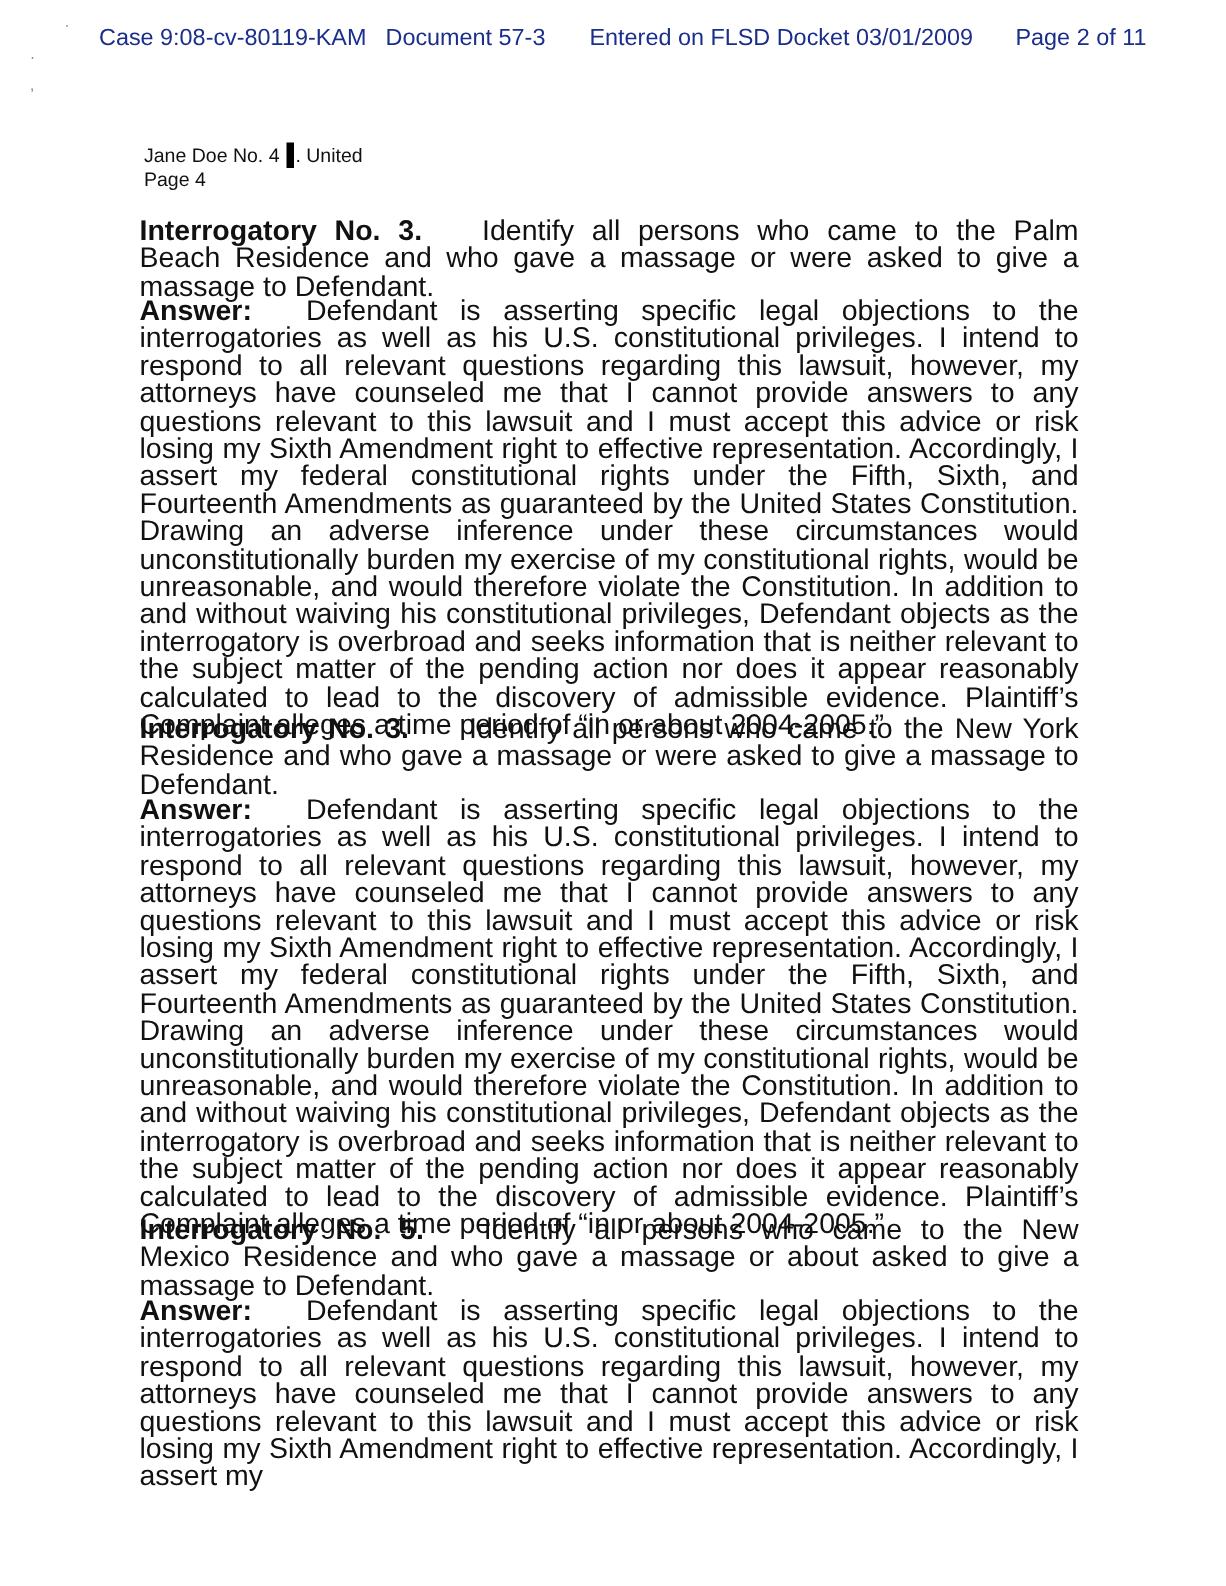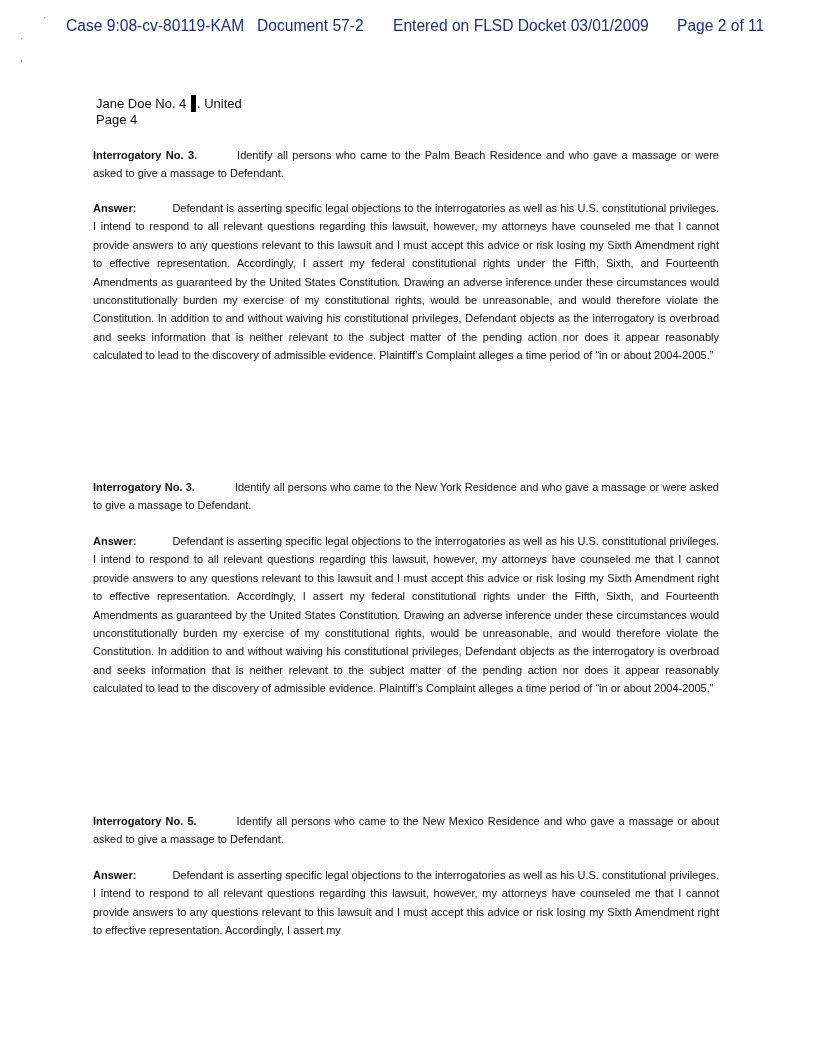--- a/index.html
+++ b/index.html
@@ -2,30 +2,30 @@
 <html><head>
   <meta charset="utf-8">
   <style>
     html, body { margin: 0; padding: 0; background: #ffffff; }
     body { width: 817px; height: 1057px; position: relative; overflow: hidden; font-family: "Liberation Sans", sans-serif; color: #111; }
     .stamp { position: absolute; top: 17px; left: 50px; font-size: 15.6px; color: #1a2e8a; white-space: nowrap; }
     .stamp span { position: absolute; top: 0; }
     .speck { position: absolute; color: #777; font-size: 10px; }
     .page-header { position: absolute; left: 96px; top: 95px; font-size: 13px; line-height: 15px; }
     .redact { display: inline-block; width: 5px; height: 17px; background: #000; vertical-align: -4px; margin: 0 1px; }
-    .para { position: absolute; left: 93px; width: 626px; font-size: 11px; line-height: 18.4px; text-align: justify; }
+    .para { position: absolute; left: 93px; width: 626px; font-size: 19px; line-height: 18.4px; text-align: justify; }
     .para .label { font-weight: bold; }
     .para .gap { display: inline-block; }
   </style>
 </head>
 <body>
 
 <div class="stamp">
   <span style="left:16px">Case 9:08-cv-80119-KAM</span>
-  <span style="left:207px">Document 57-2</span>
+  <span style="left:207px">Document 57-3</span>
   <span style="left:343px">Entered on FLSD Docket 03/01/2009</span>
   <span style="left:627px">Page 2 of 11</span>
 </div>
 <span class="speck" style="left:43px;top:12px">·</span>
 <span class="speck" style="left:20px;top:33px">·</span>
 <span class="speck" style="left:20px;top:52px">,</span>
 
 <div class="page-header">
   <div><span>Jane Doe No. 4</span> <span class="redact"></span><span>. United</span></div>
   <div>Page 4</div>

